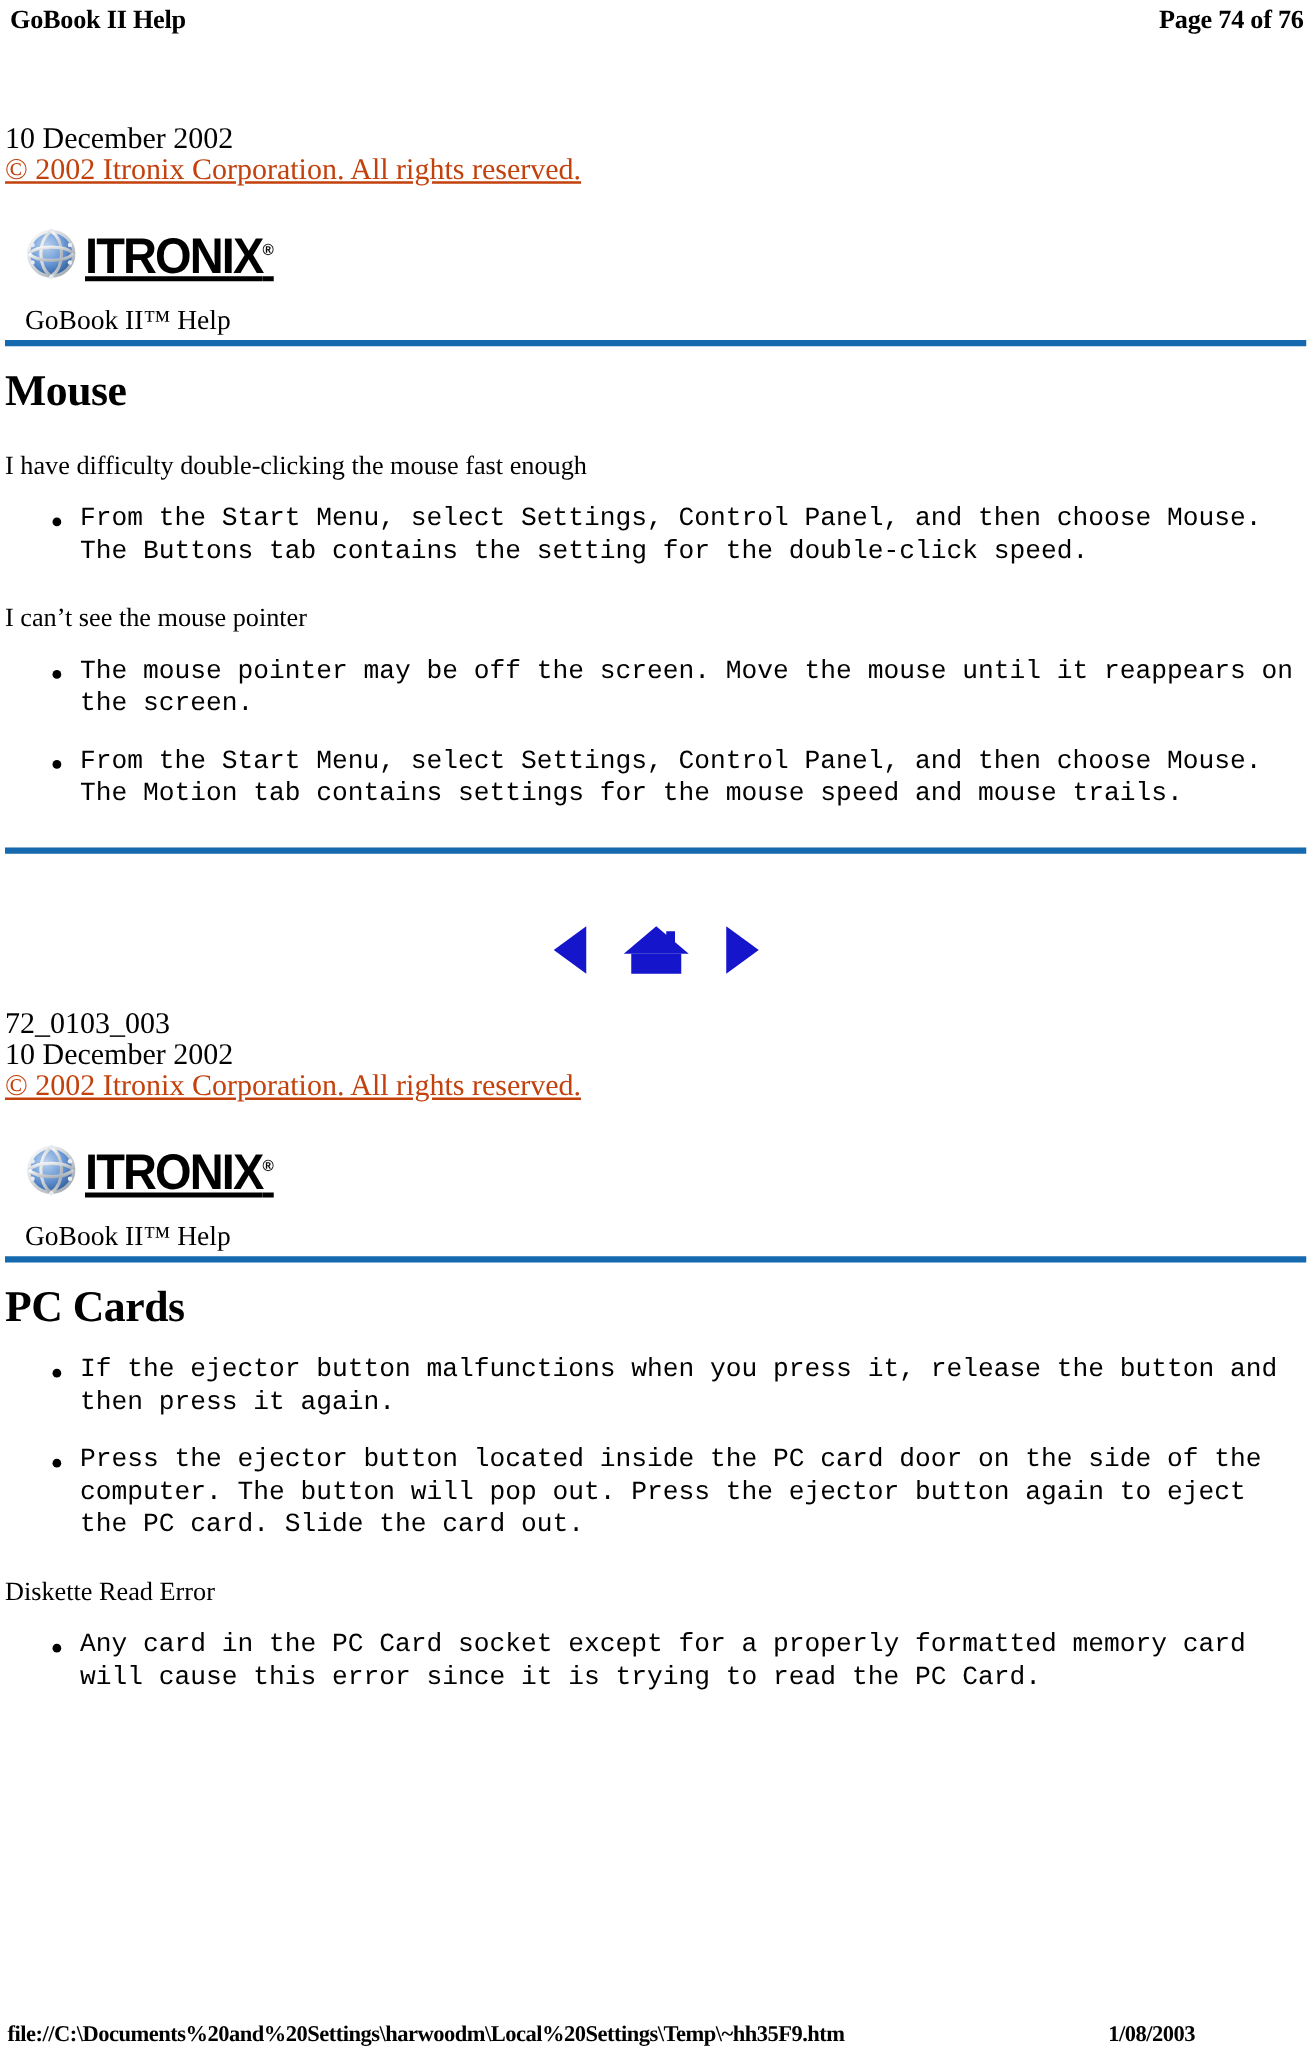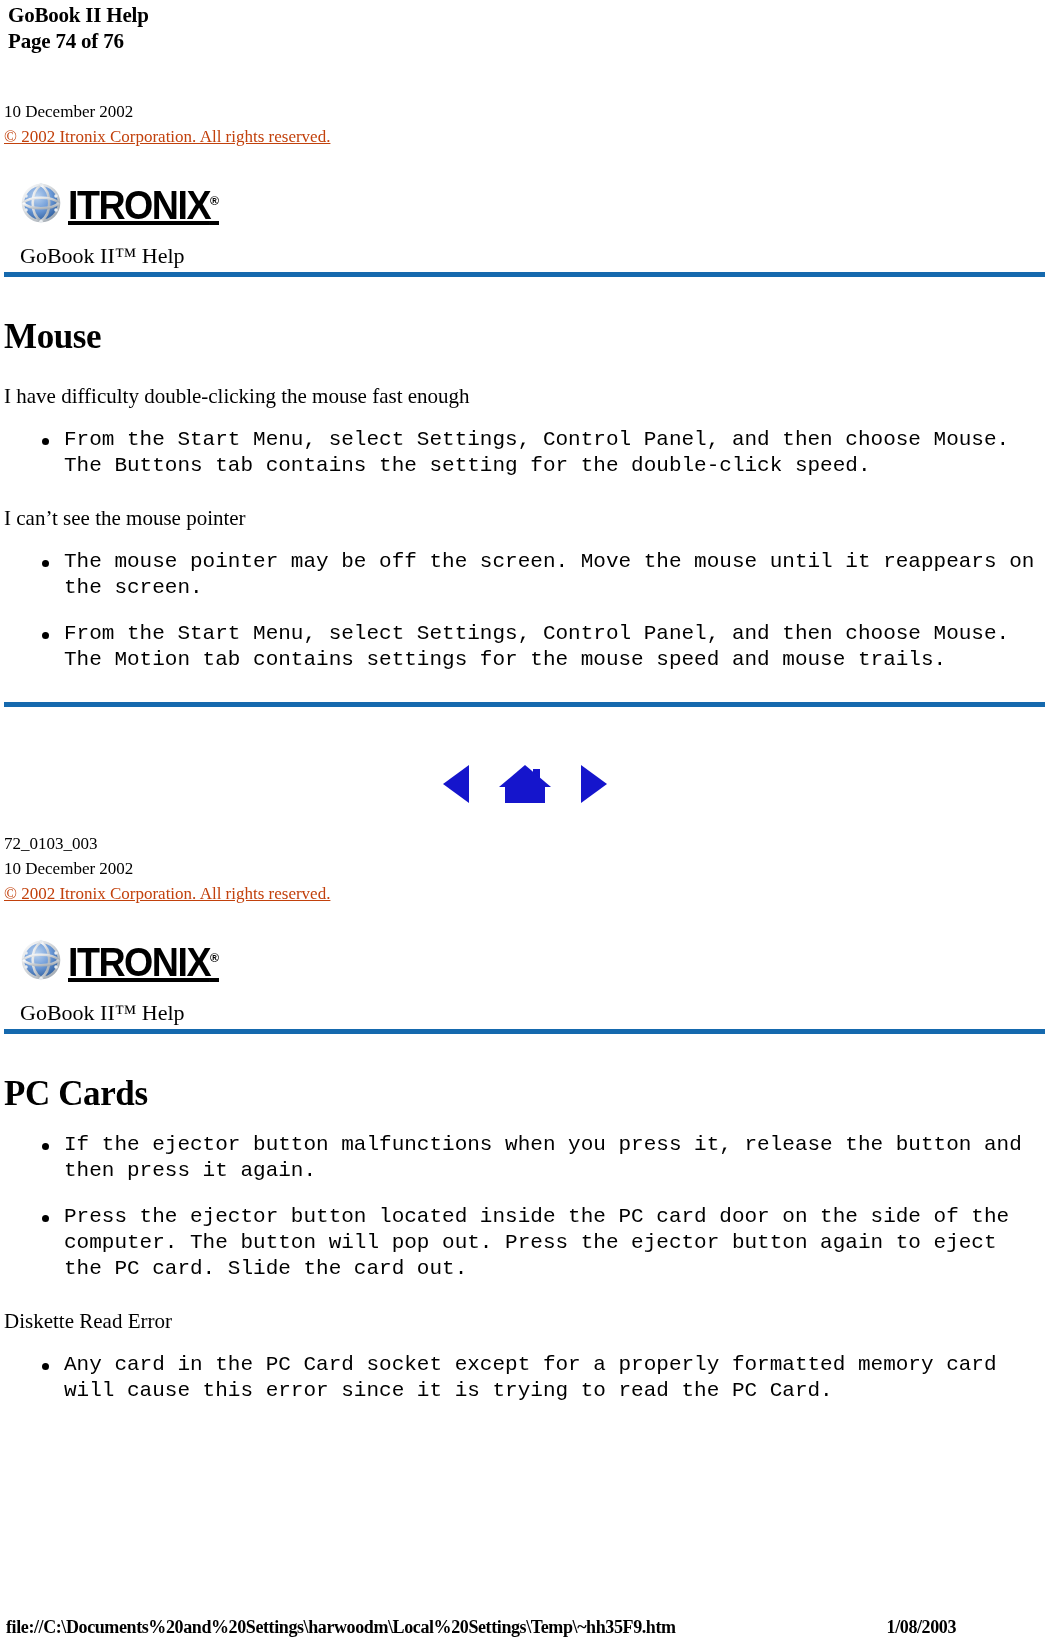--- a/index.html
+++ b/index.html
@@ -25,21 +25,20 @@
     height: 36px;
     display: flex;
     align-items: flex-start;
     justify-content: space-between;
     padding: 2px 8px 0 8px;
     box-sizing: border-box;
     font-weight: bold;
     font-size: 21px;
     line-height: 26px;
     letter-spacing: -0.2px;
-    flex-direction: column;
   }
   .print-footer {
     position: absolute;
     bottom: 4px;
     left: 0;
     width: 964px;
     padding: 0 6px;
     box-sizing: border-box;
     display: flex;
     align-items: baseline;
@@ -56,21 +55,21 @@
   .page-body {
     position: absolute;
     top: 36px;
     left: 0;
     width: 1051px;
     padding: 0 6px 0 4px;
     box-sizing: border-box;
   }
 
   .meta-block {
-    font-size: 17px;
+    font-size: 24px;
     line-height: 25px;
     margin-top: 63px;
   }
   .meta-line { white-space: nowrap; }
   .copyright-link {
     color: #c2410c;
     text-decoration: underline;
     display: inline-block;
   }
 
@@ -120,21 +119,21 @@
     background: #1569ae;
     width: 100%;
     margin-top: 3px;
   }
 
   
   h1.section-heading {
     font-size: 35px;
     line-height: 40px;
     font-weight: bold;
-    margin: 40px 0 0 0;
+    margin: 16px 0 0 0;
     letter-spacing: -0.4px;
   }
   p.lead {
     font-size: 21px;
     line-height: 26px;
     margin: 26px 0 0 0;
   }
   ul.bullets {
     list-style: none;
     margin: 18px 0 0 0;

